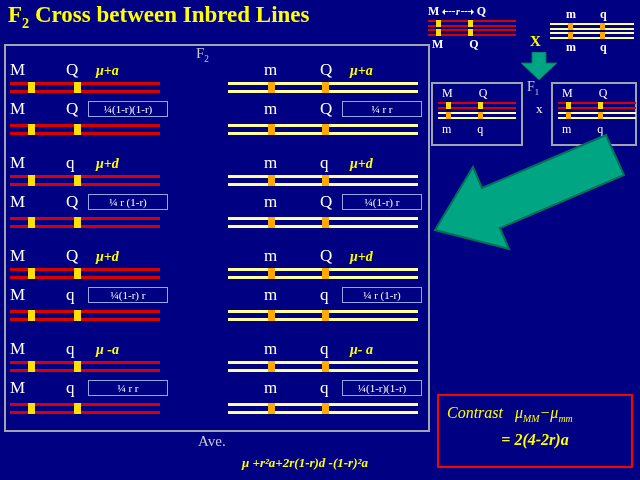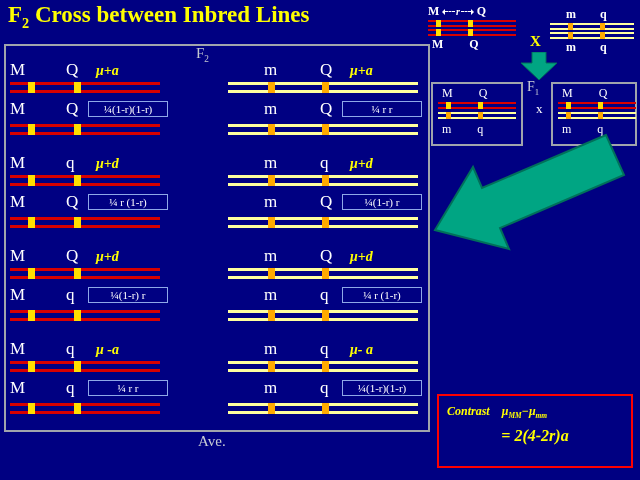--- a/index.html
+++ b/index.html
@@ -88,21 +88,21 @@
 
   .ave{position:absolute;left:198px;top:433px;font-size:15px;color:#c8ccd4;}
   .formula{position:absolute;font-size:13px;font-weight:bold;font-style:italic;
            color:var(--accent-yellow,#ffff00);white-space:nowrap;}
   .formula.fleft{left:6px;top:451px;}
   .formula.fright{left:242px;top:455px;}
 
   .contrast{position:absolute;left:437px;top:394px;width:196px;height:74px;
             box-sizing:border-box;border:2px solid var(--contrast-border-red,#ff0000);
             padding:8px 8px 0;color:var(--accent-yellow,#ffff00);}
-  .c1{display:flex;align-items:baseline;gap:12px;font-size:12px;font-weight:bold;
+  .c1{display:flex;align-items:baseline;gap:12px;font-size:16px;font-weight:normal;
       font-style:italic;}
   .c2{margin-top:7px;text-align:center;font-size:16px;font-weight:bold;font-style:italic;}
 </style>
 </head>
 <body>
 
 <div id="slide">
 
   <div class="title"><span>F</span><sub>2</sub><span> Cross between Inbred Lines</span></div>
 
@@ -420,20 +420,21 @@
         <span>m</span>
         <span>q</span>
       </div>
   </div>
 
   <svg class="big-arrow" width="215" height="150" viewBox="0 0 215 150">
       <polygon points="181,10 57,63 48,42 10,105 84,124 75,103 199,50" fill="var(--arrow-green,#00a583)" stroke="#00705a" stroke-width="2"></polygon>
     </svg>
 
   <div class="ave">Ave.</div>
+  <div class="formula fright">μ +r²a+2r(1-r)d -(1-r)²a</div>
 
   <div class="contrast">
     <div class="c1">
         <span class="clabel">Contrast</span>
         <span class="cmath"><span>μ</span><sub>MM</sub><span>−</span><span>μ</span><sub>mm</sub></span>
       </div>
     <div class="c2">= 2(4-2r)a</div>
   </div>
 
 </div>

